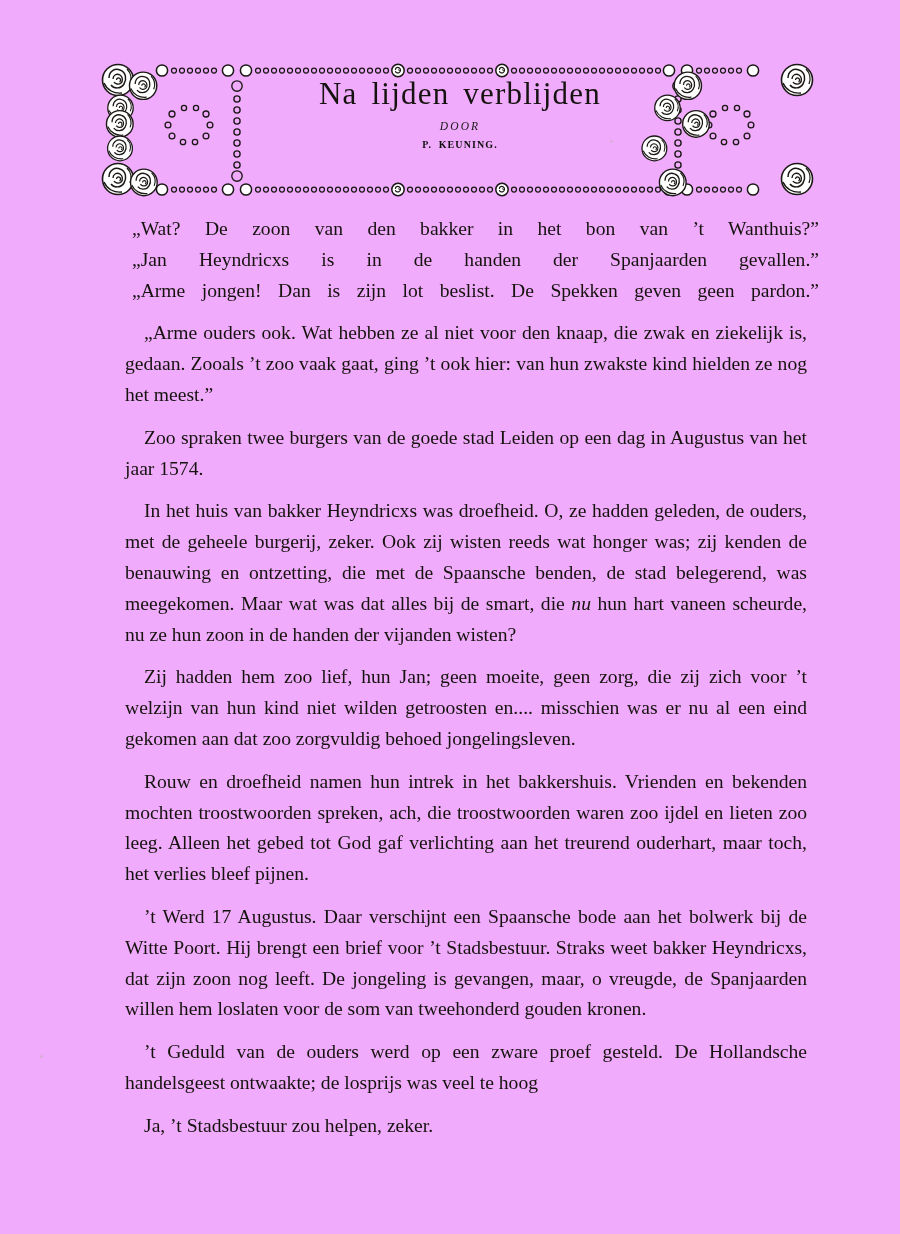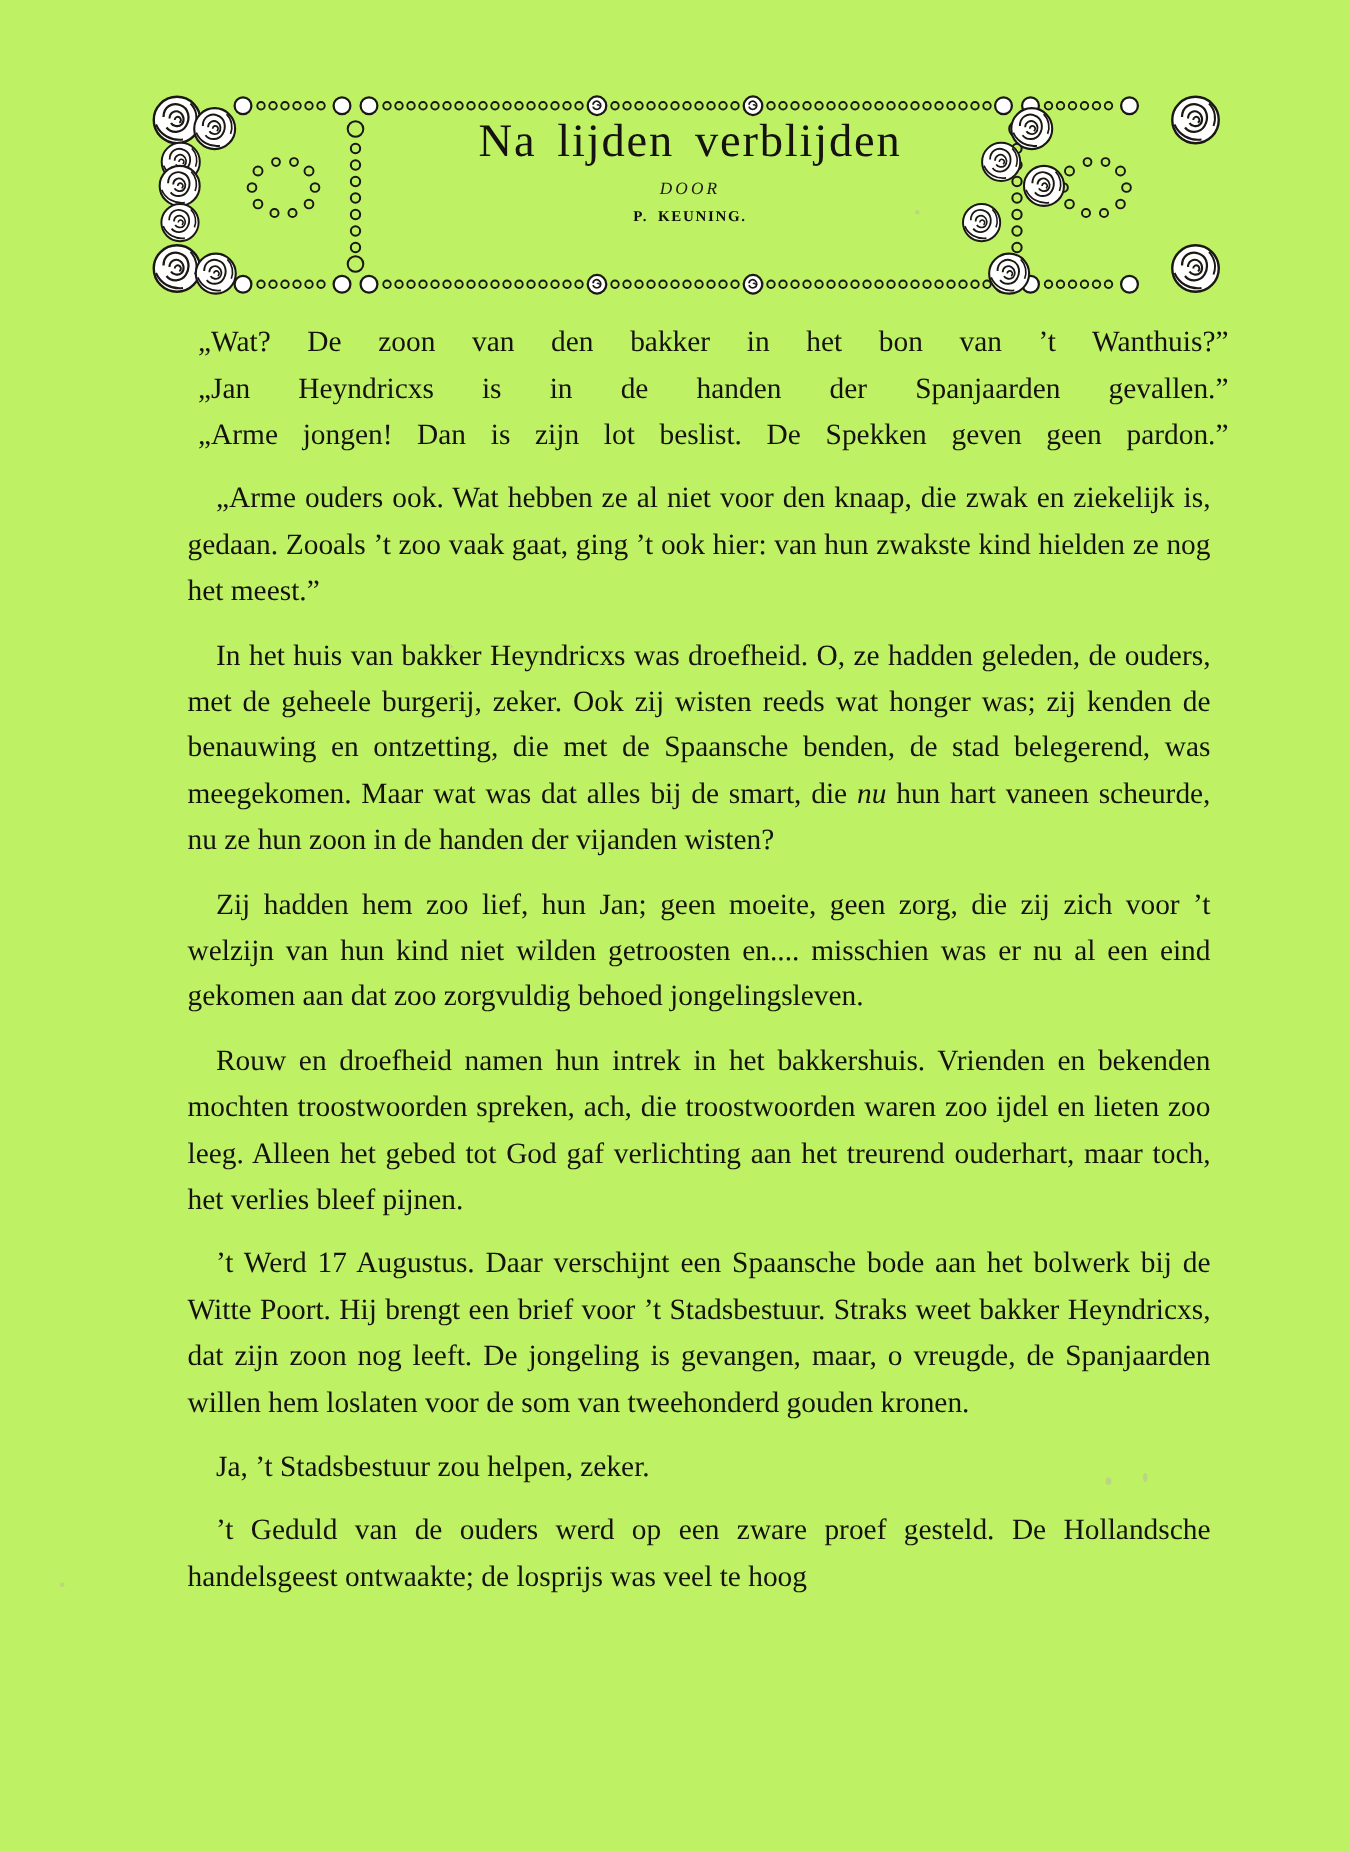--- a/index.html
+++ b/index.html
@@ -4,21 +4,21 @@
 <style>
   html, body {
     margin: 0;
     padding: 0;
     background: #ffffff;
   }
   .page {
     position: relative;
     width: 900px;
     height: 1234px;
-    background: #bef264;
+    background: #f0abfc;
     overflow: hidden;
     font-family: "Liberation Serif", "DejaVu Serif", serif;
     color: #181512;
   }
 
   
   .header-frame {
     position: absolute;
     left: 100px;
     top: 62px;
@@ -359,28 +359,29 @@
     <p class="byline-author">P. KEUNING.</p>
   </div>
 
   <div class="body-text">
 
     <p class="line stretch">„Wat? De zoon van den bakker in het bon van ’t Wanthuis?”</p>
     <p class="line stretch">„Jan Heyndricxs is in de handen der Spanjaarden gevallen.”</p>
     <p class="line stretch">„Arme jongen! Dan is zijn lot beslist. De Spekken geven geen pardon.”</p>
 
     <p class="para">„Arme ouders ook. Wat hebben ze al niet voor den knaap, die zwak en ziekelijk is, gedaan. Zooals ’t zoo vaak gaat, ging ’t ook hier: van hun zwakste kind hielden ze nog het meest.”</p>
+    <p class="para">Zoo spraken twee burgers van de goede stad Leiden op een dag in Augustus van het jaar 1574.</p>
 
     <p class="para"><span>In het huis van bakker Heyndricxs was droefheid. O, ze hadden geleden, de ouders, met de geheele burgerij, zeker. Ook zij wisten reeds wat honger was; zij kenden de benauwing en ontzetting, die met de Spaansche benden, de stad belegerend, was meegekomen. Maar wat was dat alles bij de smart, die </span><em>nu</em><span> hun hart vaneen scheurde, nu ze hun zoon in de handen der vijanden wisten?</span></p>
 
     <p class="para">Zij hadden hem zoo lief, hun Jan; geen moeite, geen zorg, die zij zich voor ’t welzijn van hun kind niet wilden getroosten en.... misschien was er nu al een eind gekomen aan dat zoo zorgvuldig behoed jongelingsleven.</p>
     <p class="para">Rouw en droefheid namen hun intrek in het bakkershuis. Vrienden en bekenden mochten troostwoorden spreken, ach, die troostwoorden waren zoo ijdel en lieten zoo leeg. Alleen het gebed tot God gaf verlichting aan het treurend ouderhart, maar toch, het verlies bleef pijnen.</p>
     <p class="para">’t Werd 17 Augustus. Daar verschijnt een Spaansche bode aan het bolwerk bij de Witte Poort. Hij brengt een brief voor ’t Stadsbestuur. Straks weet bakker Heyndricxs, dat zijn zoon nog leeft. De jongeling is gevangen, maar, o vreugde, de Spanjaarden willen hem loslaten voor de som van tweehonderd gouden kronen.</p>
+    <p class="para">’t Geduld van de ouders werd op een zware proef gesteld. De Hollandsche handelsgeest ontwaakte; de losprijs was veel te hoog</p>
     <p class="para">Ja, ’t Stadsbestuur zou helpen, zeker.</p>
-    <p class="para">’t Geduld van de ouders werd op een zware proef gesteld. De Hollandsche handelsgeest ontwaakte; de losprijs was veel te hoog</p>
   </div>
 
   <div class="speckle" style="left:40px;  top:1055px; width:3px; height:3px;"></div>
   <div class="speckle" style="left:737px; top:985px;  width:4px; height:5px;"></div>
   <div class="speckle" style="left:762px; top:982px;  width:3px; height:6px;"></div>
   <div class="speckle" style="left:610px; top:140px;  width:3px; height:3px;"></div>
   <div class="speckle" style="left:300px; top:430px;  width:2px; height:2px;"></div>
 
 </div>
 

